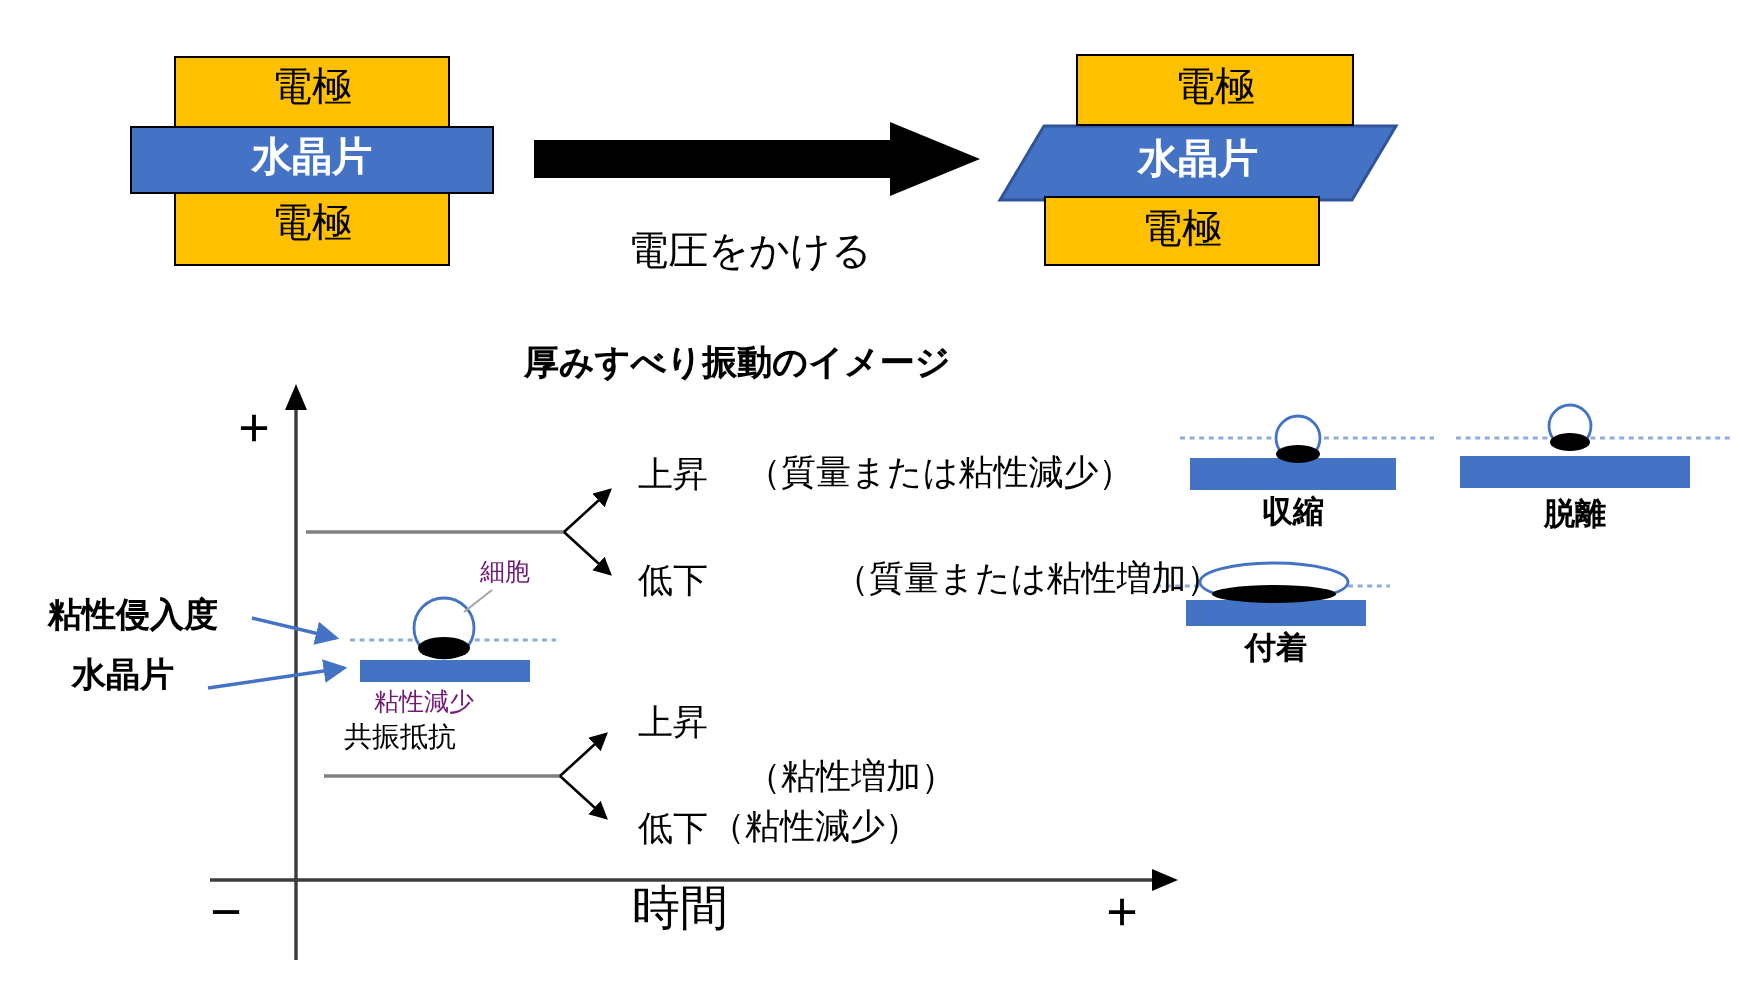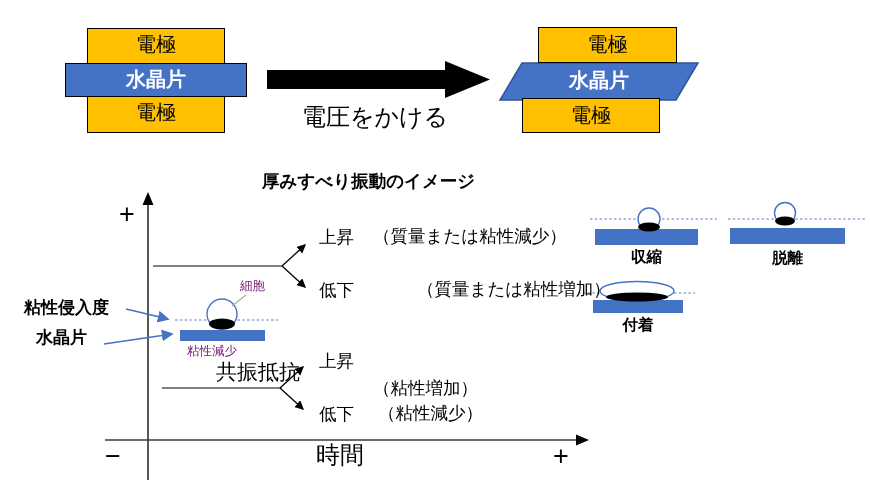--- a/index.html
+++ b/index.html
@@ -75,21 +75,21 @@
     <ellipse cx="637" cy="297" rx="31" ry="4.5" fill="#000"></ellipse>
   </svg>
 
   <div class="abs yellow-box" style="left:87px;top:28px;width:138px;height:105px;"></div>
   <div class="abs t ctr" style="left:87px;top:33px;width:138px;font-size:20px;">電極</div>
   <div class="abs t ctr" style="left:87px;top:101px;width:138px;font-size:20px;">電極</div>
   <div class="abs blue-box ctr" style="left:65px;top:63px;width:182px;height:34px;">
     <div class="t bold white" style="font-size:20px;line-height:31px;">水晶片</div>
   </div>
 
-  <div class="abs t ctr" style="left:280px;top:103px;width:190px;font-size:24px;">電圧をかける</div>
+  <div class="abs t ctr" style="left:280px;top:115px;width:190px;font-size:20px;">電圧をかける</div>
   <div class="abs t bold" style="left:262px;top:147px;font-size:17.5px;margin-top:24px;">厚みすべり振動のイメージ</div>
 
   <div class="abs yellow-box ctr" style="left:538px;top:27px;width:139px;height:36px;">
     <div class="t" style="font-size:20px;line-height:33px;">電極</div>
   </div>
   <div class="abs yellow-box ctr" style="left:522px;top:98px;width:138px;height:35px;">
     <div class="t" style="font-size:20px;line-height:32px;">電極</div>
   </div>
   <div class="abs t ctr bold white" style="left:539px;top:69px;width:120px;font-size:20px;">水晶片</div>
 
@@ -98,25 +98,25 @@
   <div class="abs t" style="left:319px;top:227px;font-size:17.5px;">上昇</div>
   <div class="abs t" style="left:373px;top:226px;font-size:17.5px;">（質量または粘性減少）</div>
   <div class="abs t" style="left:319px;top:280px;font-size:17.5px;">低下</div>
   <div class="abs t" style="left:373px;top:279px;font-size:17.5px;margin-left:44px;">（質量または粘性増加）</div>
 
   <div class="abs t gray" style="left:240px;top:279px;font-size:12.5px;">細胞</div>
   <div class="abs t bold" style="left:24px;top:298px;font-size:17px;">粘性侵入度</div>
   <div class="abs t bold" style="left:36px;top:328px;font-size:17px;">水晶片</div>
   <div class="abs t gray" style="left:187px;top:344px;font-size:12.5px;">粘性減少</div>
 
-  <div class="abs t" style="left:172px;top:360px;font-size:21px;margin-left:44px;">共振抵抗</div>
+  <div class="abs t" style="left:172px;top:360px;font-size:14px;">共振抵抗</div>
   <div class="abs t" style="left:319px;top:351px;font-size:17.5px;">上昇</div>
   <div class="abs t" style="left:373px;top:350px;font-size:17.5px;margin-top:28px;">（粘性増加）</div>
   <div class="abs t" style="left:319px;top:404px;font-size:17.5px;">低下</div>
-  <div class="abs t" style="left:378px;top:403px;font-size:17.5px;">（粘性減少）</div>
+  <div class="abs t" style="left:355px;top:403px;font-size:17.5px;">（粘性減少）</div>
 
   <div class="abs t ctr" style="left:98px;top:441px;width:30px;font-size:27px;">−</div>
   <div class="abs t" style="left:316px;top:441px;font-size:24px;">時間</div>
   <div class="abs t ctr" style="left:546px;top:441px;width:30px;font-size:27px;">+</div>
 
   <div class="abs t ctr bold" style="left:595px;top:248px;width:103px;font-size:15.5px;">収縮</div>
   <div class="abs t ctr bold" style="left:730px;top:249px;width:115px;font-size:15.5px;">脱離</div>
   <div class="abs t ctr bold" style="left:593px;top:316px;width:90px;font-size:15.5px;">付着</div>
 
 </div>

